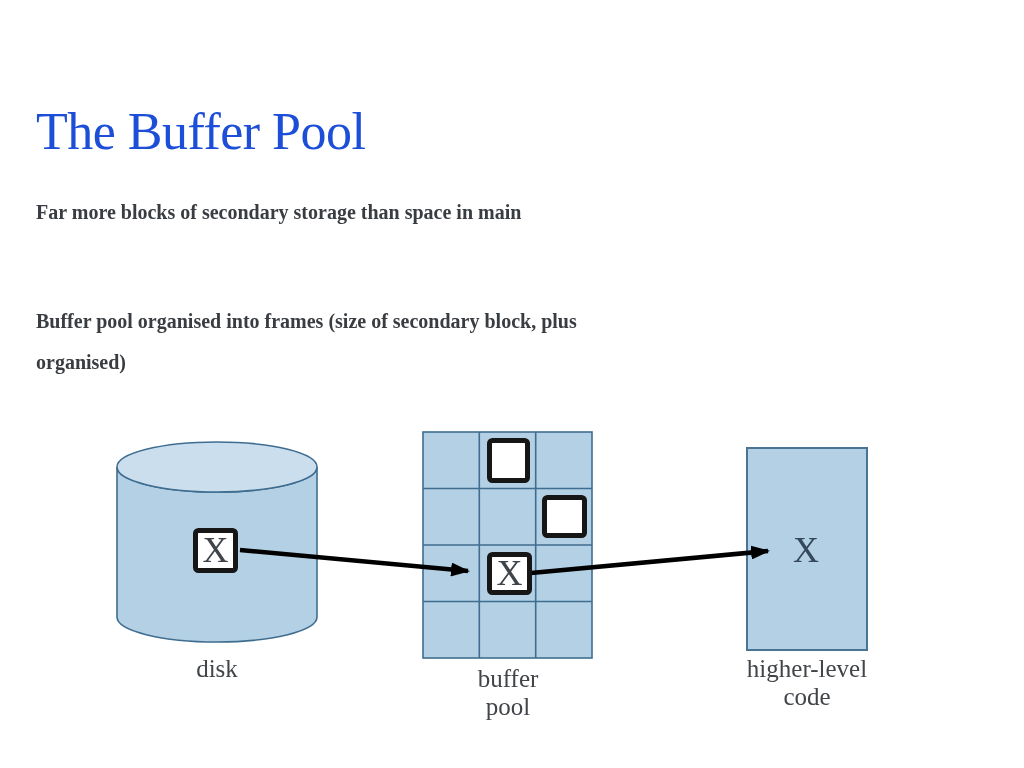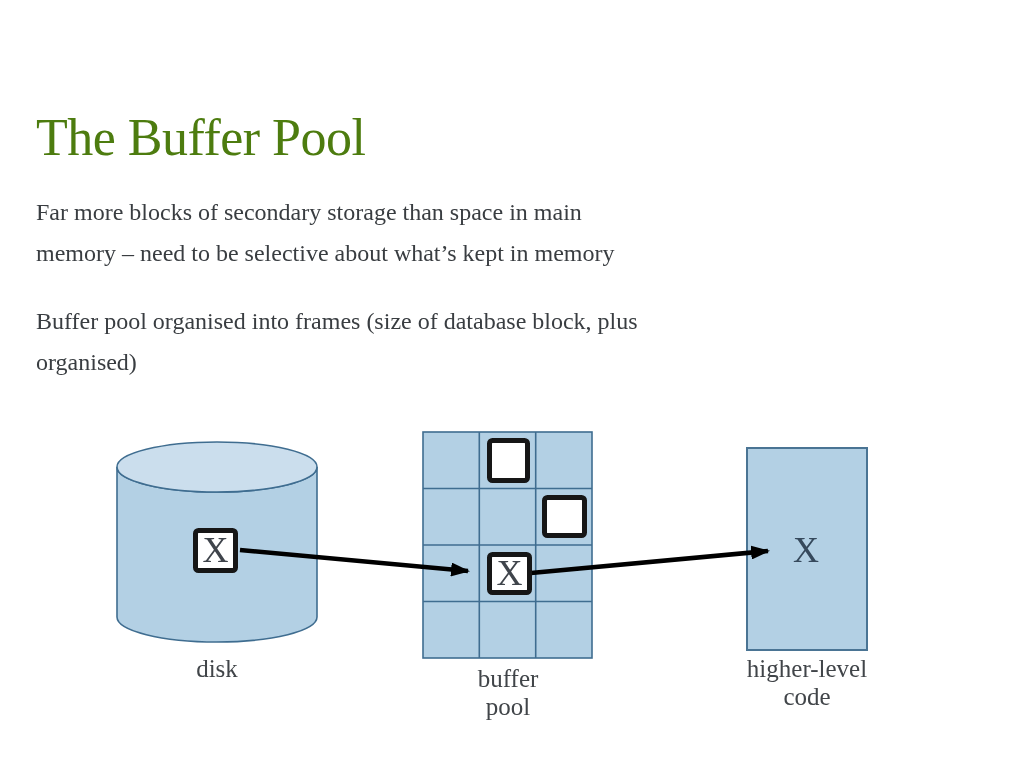--- a/index.html
+++ b/index.html
@@ -7,59 +7,59 @@
     position: relative;
     width: 1024px;
     height: 768px;
     background: #ffffff;
     overflow: hidden;
     font-family: "Liberation Serif", serif;
   }
   .title {
     position: absolute;
     left: 36px;
-    top: 108px;
+    top: 102px;
     margin: 0;
     font-size: 52px;
     font-weight: 400;
     letter-spacing: -0.5px;
-    color: #4d7c0f;
+    color: #1d4ed8;
     white-space: nowrap;
   }
   .para {
     position: absolute;
     left: 36px;
-    font-size: 24px;
+    font-size: 20px;
     line-height: 41px;
     color: #393d41;
     white-space: nowrap;
+    font-weight: bold;
   }
   .para-1 { top: 192px; }
   .para-2 { top: 301px; }
   .diagram {
     position: absolute;
     left: 0;
     top: 410px;
     font-family: "Liberation Serif", serif;
   }
 </style>
 </head>
 <body>
 
 <div class="slide">
 
   <h1 class="title">The Buffer Pool</h1>
 
   <div class="para para-1">
     <div>Far more blocks of secondary storage than space in main</div>
-    <div>memory – need to be selective about what’s kept in memory</div>
   </div>
 
   <div class="para para-2">
-    <div>Buffer pool organised into frames (size of database block, plus</div>
+    <div>Buffer pool organised into frames (size of secondary block, plus</div>
     <div>organised)</div>
   </div>
 
   <svg class="diagram" width="1024" height="340" viewBox="0 0 1024 340">
     <defs>
       <marker id="arrowhead" markerUnits="userSpaceOnUse" markerWidth="20" markerHeight="14" refX="17" refY="7" orient="auto">
         <path d="M0,0 L19,7 L0,14 Z" fill="#000000"></path>
       </marker>
     </defs>
 

